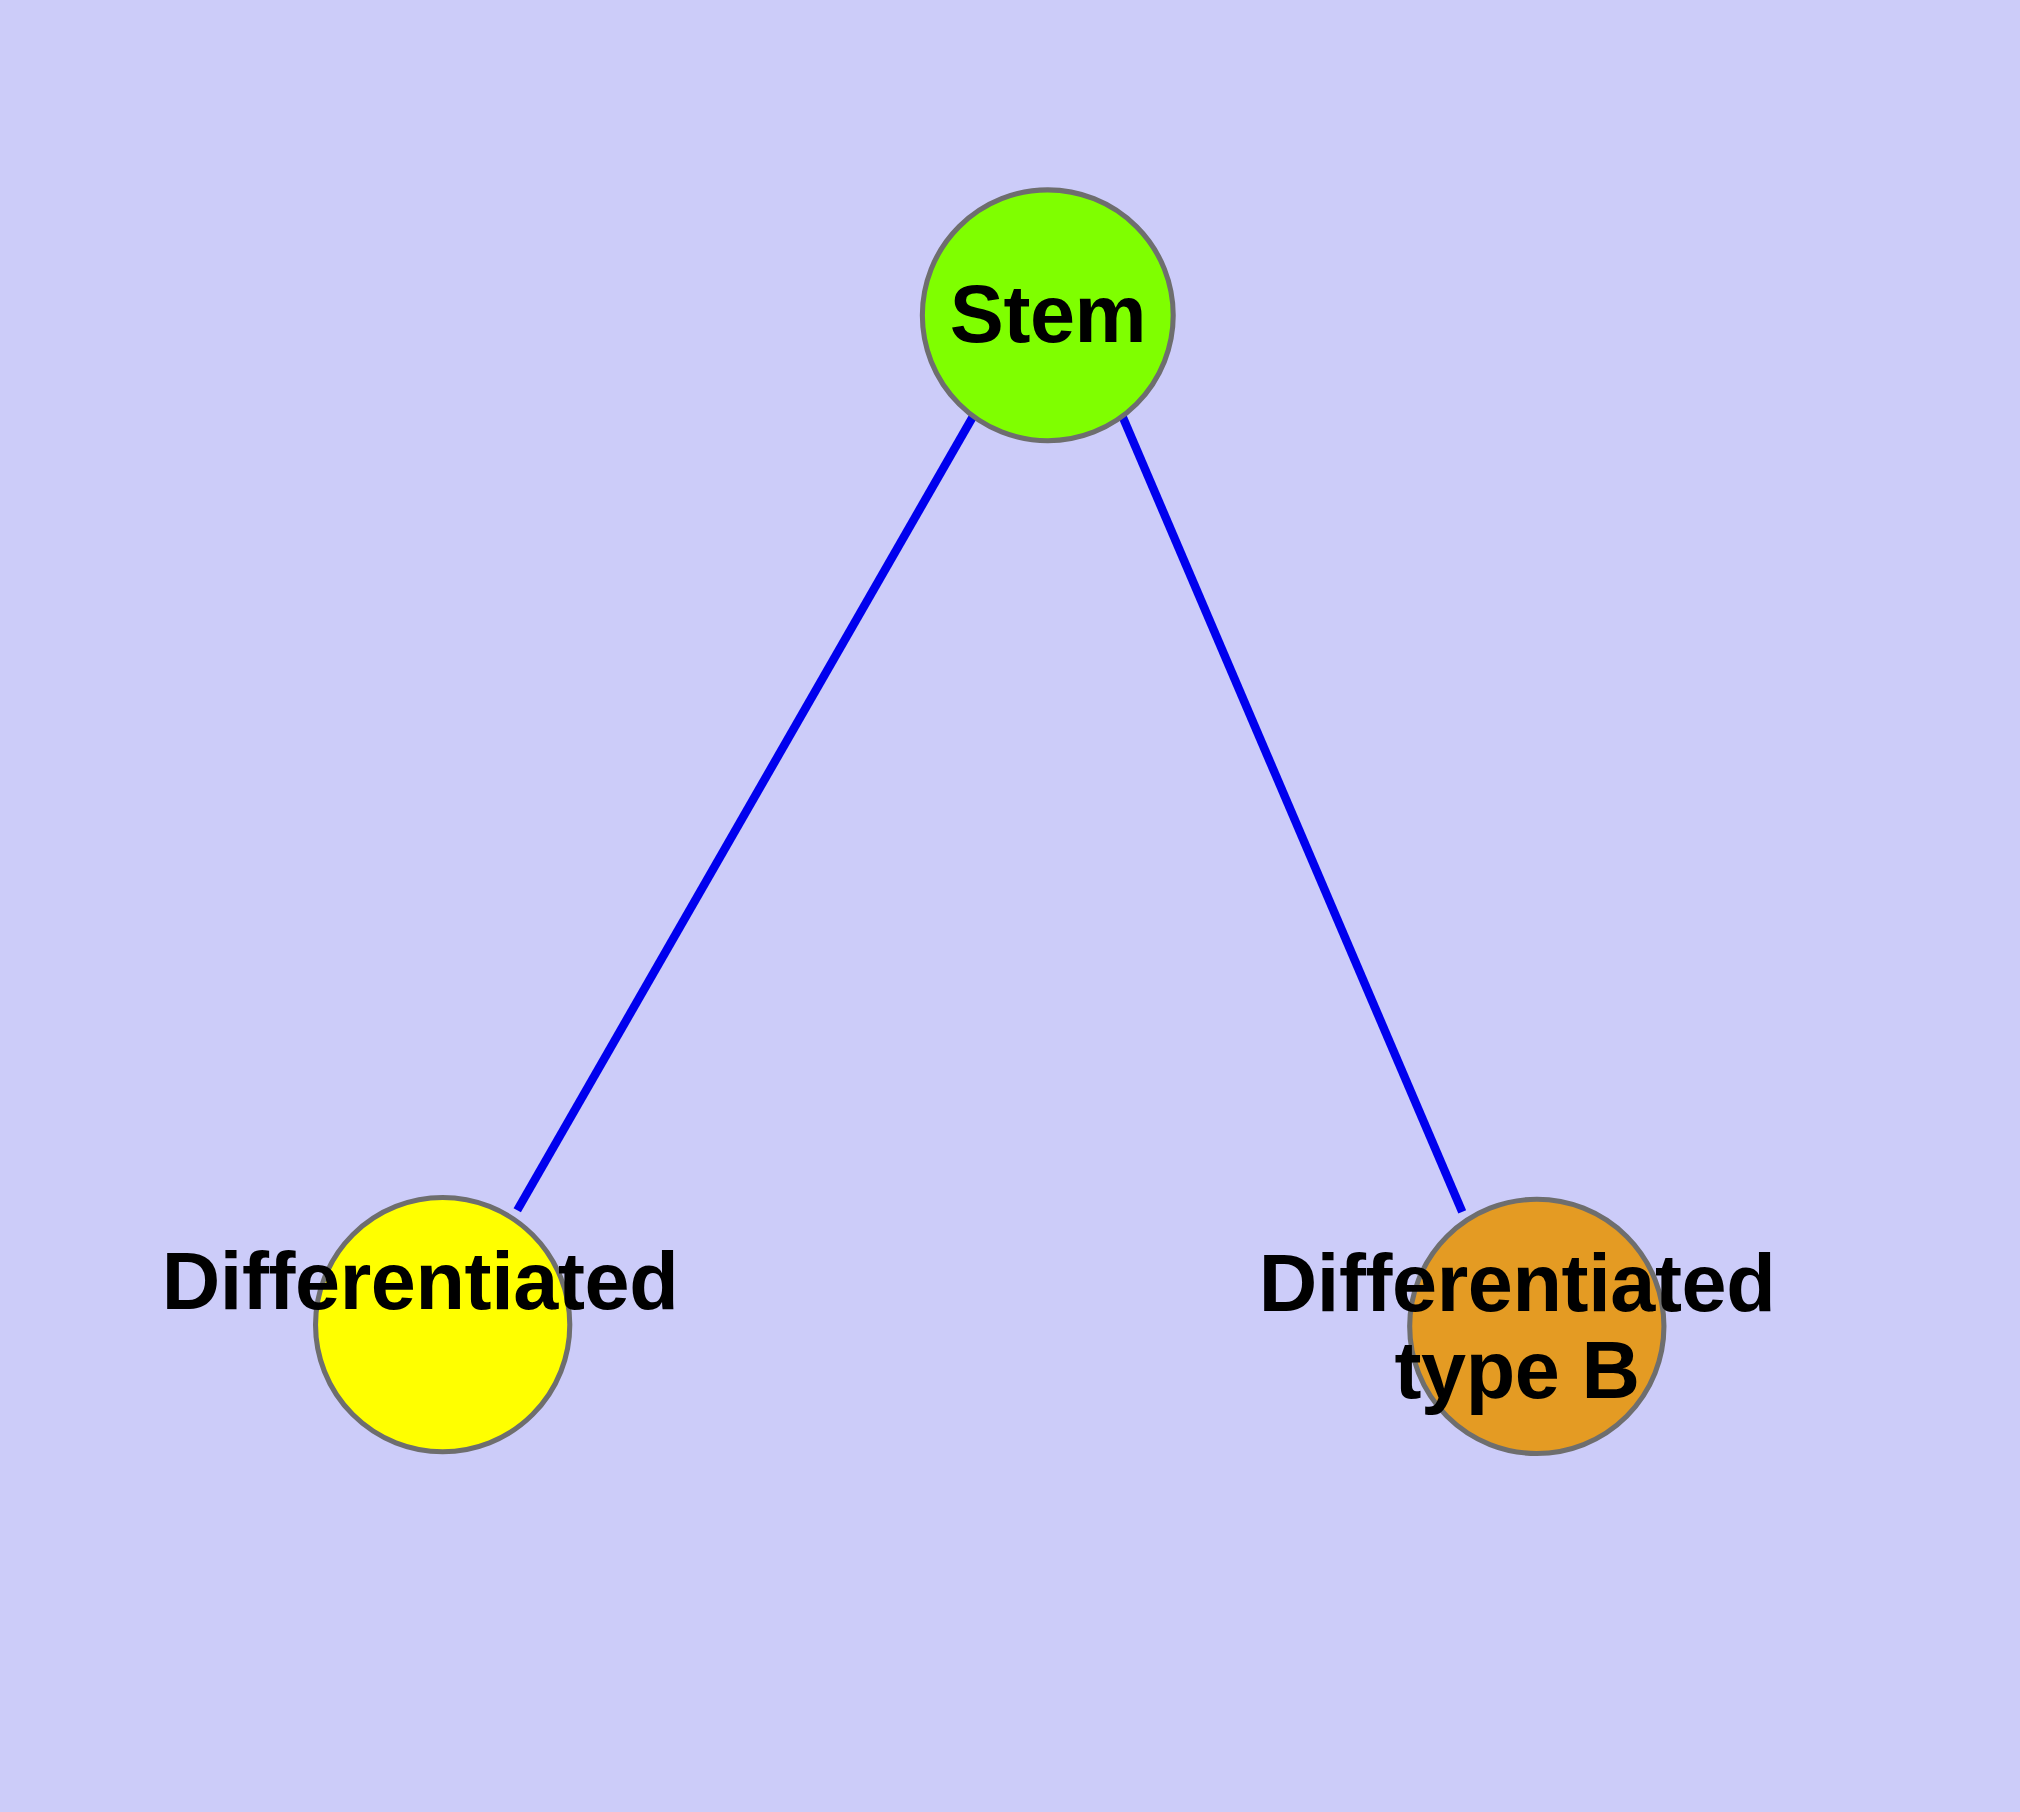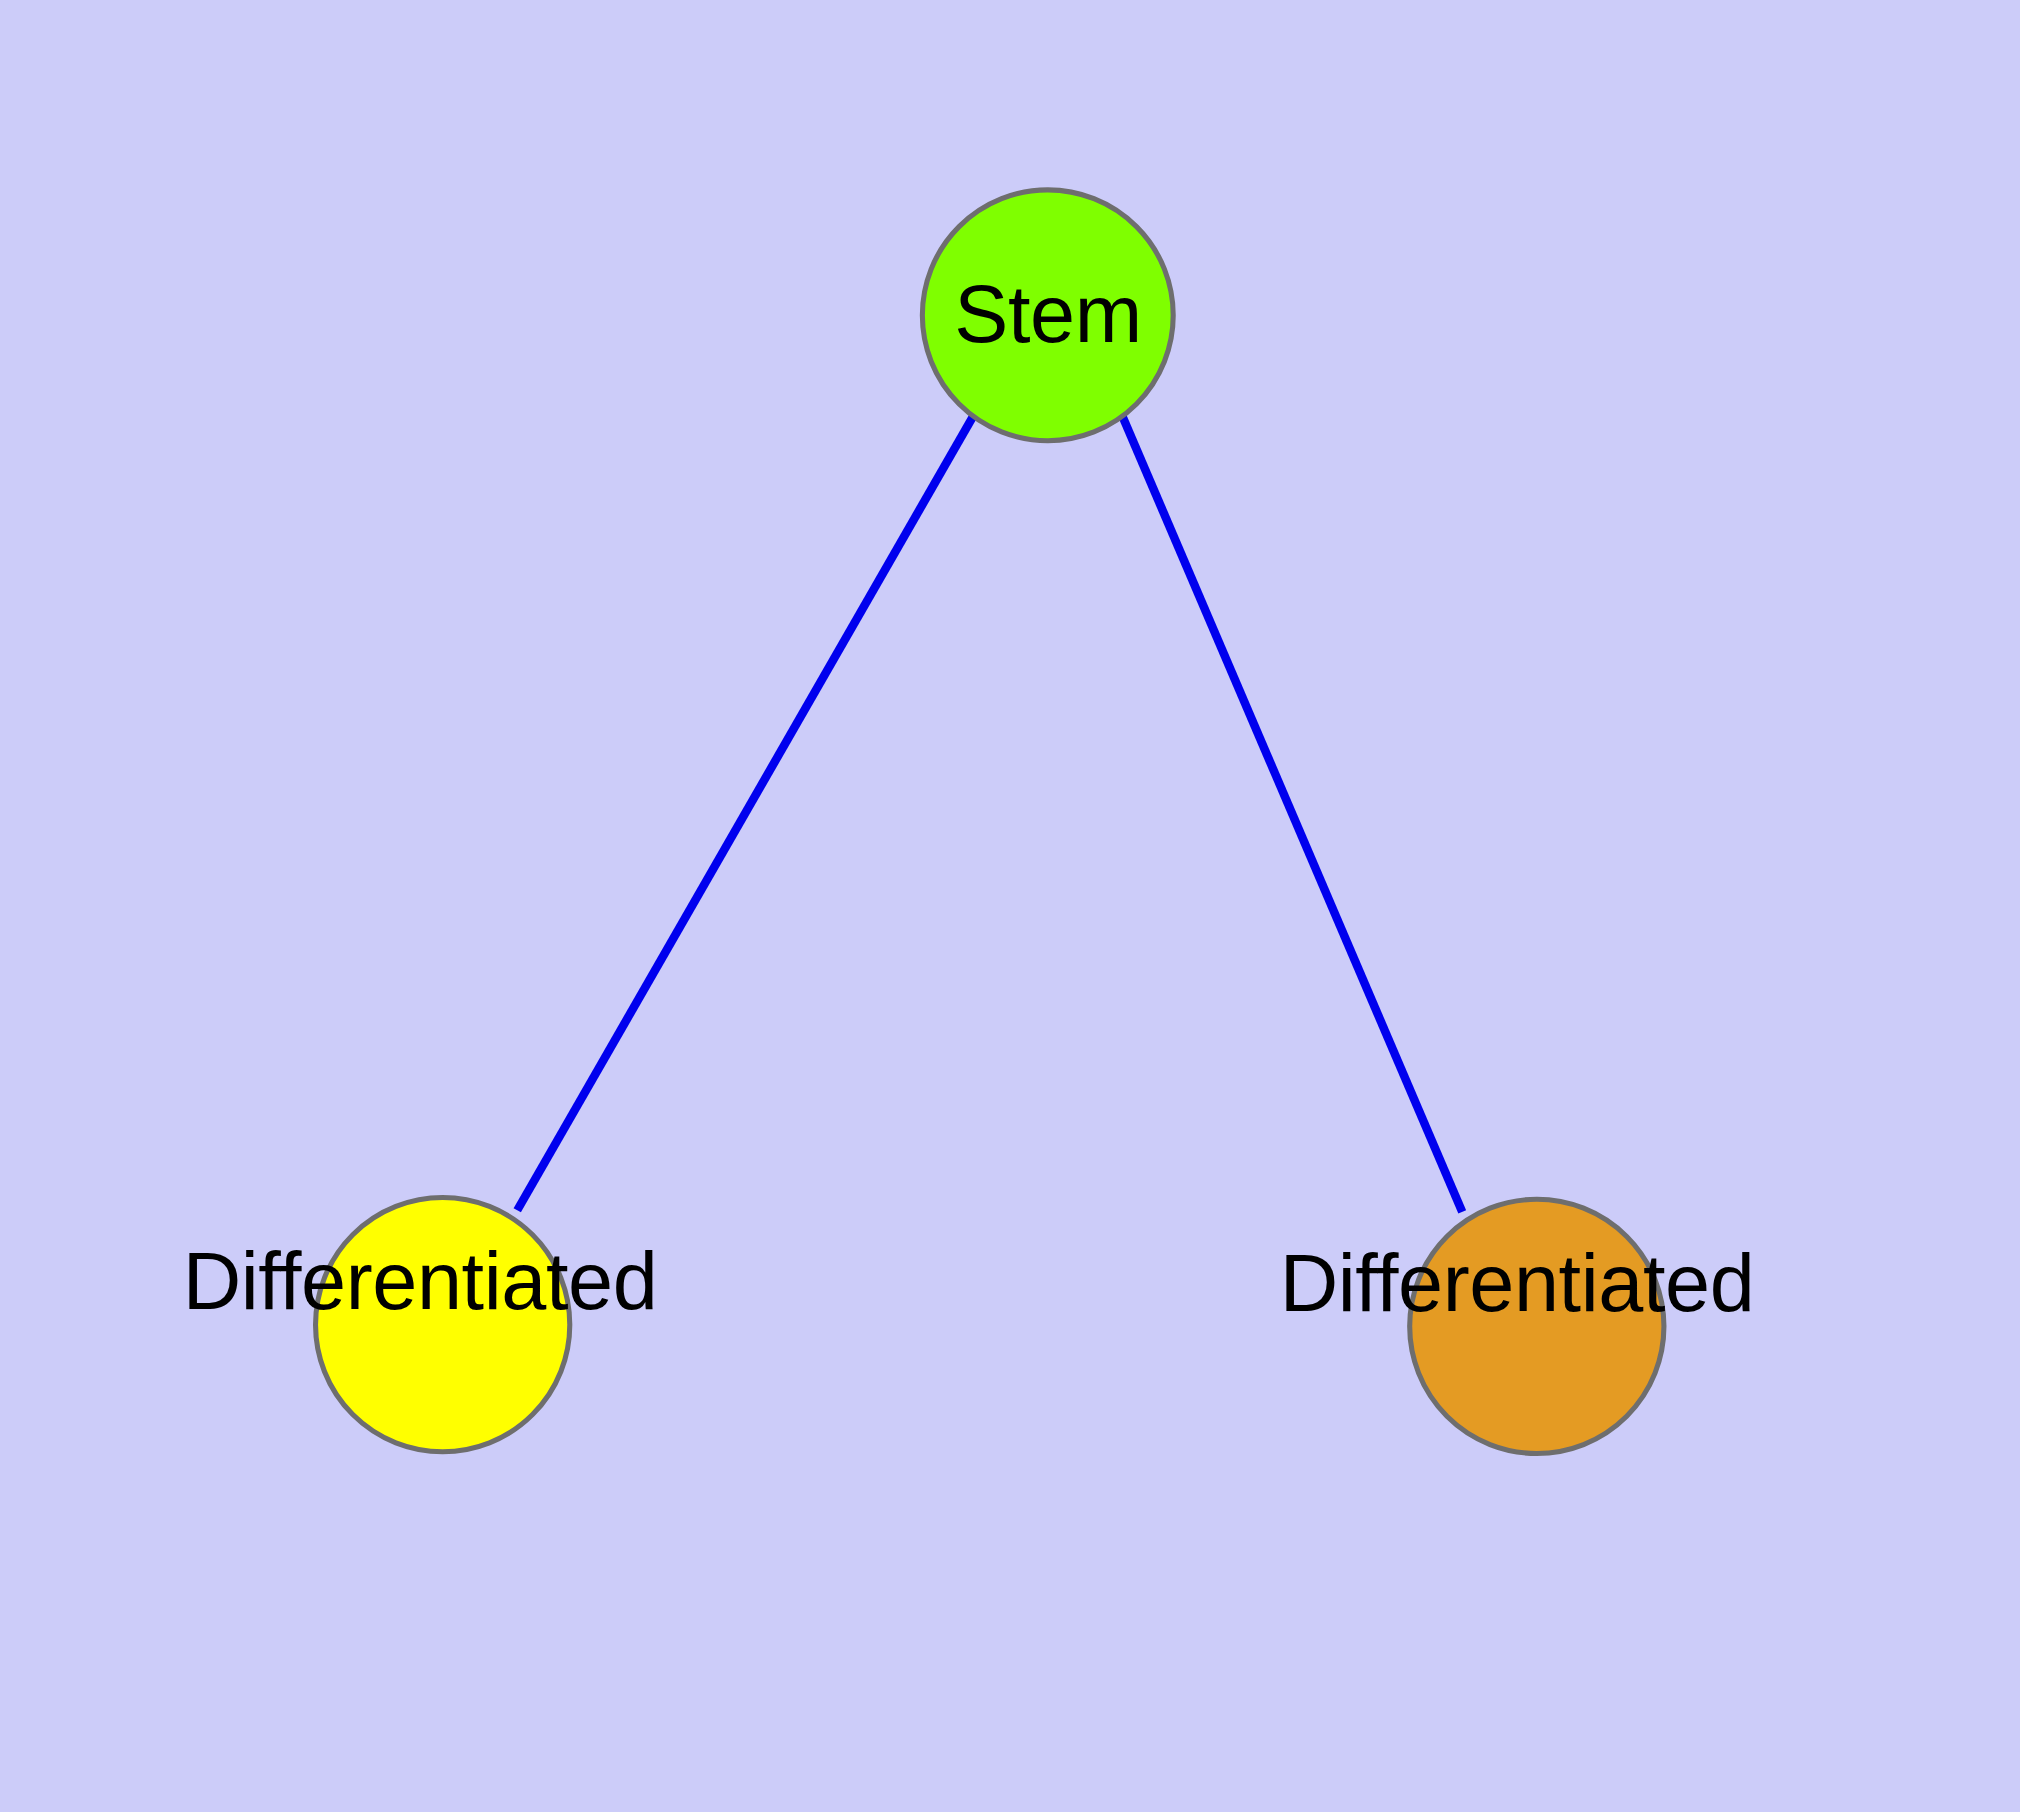--- a/index.html
+++ b/index.html
@@ -22,21 +22,21 @@
   }
   #graph-svg {
     position: absolute;
     left: 0; top: 0;
     width: 2021px;
     height: 1812px;
   }
   .node-label {
     position: absolute;
     text-align: center;
-    font-weight: normal;
+    font-weight: bold;
     color: #000000;
     line-height: 1.08;
     white-space: pre;
     letter-spacing: -0.4px;
     pointer-events: none;
   }
   #label-stem {
     font-size: 81px;
     left: 709px;
     top: 251px;
@@ -73,16 +73,16 @@
       <circle id="node-stem" cx="1236" cy="372" r="148" fill="#7fff00" stroke="#6e6e6e" stroke-width="6"></circle>
       <circle id="node-diff-a" cx="522" cy="1563" r="150" fill="#ffff00" stroke="#6e6e6e" stroke-width="6"></circle>
       <circle id="node-diff-b" cx="1813" cy="1565" r="150" fill="#e49b23" stroke="#6e6e6e" stroke-width="6"></circle>
     </g>
   </svg>
 
   <div class="node-label" id="label-stem" style="top: 271px; color: rgb(0, 0, 0);">Stem</div>
 
   <div class="node-label" id="label-diff-a" style="top: 1238px; color: rgb(0, 0, 0);"><span>Differentiated</span><br></div>
 
-  <div class="node-label" id="label-diff-b" style="top: 1240px; color: rgb(0, 0, 0);"><span>Differentiated</span><br></div>
+  <div class="node-label" id="label-diff-b" style="top: 1240px; color: rgb(0, 0, 0);"><span>Differentiated</span><br><span>type B</span></div>
 
 </div>
 
 
 </body></html>

